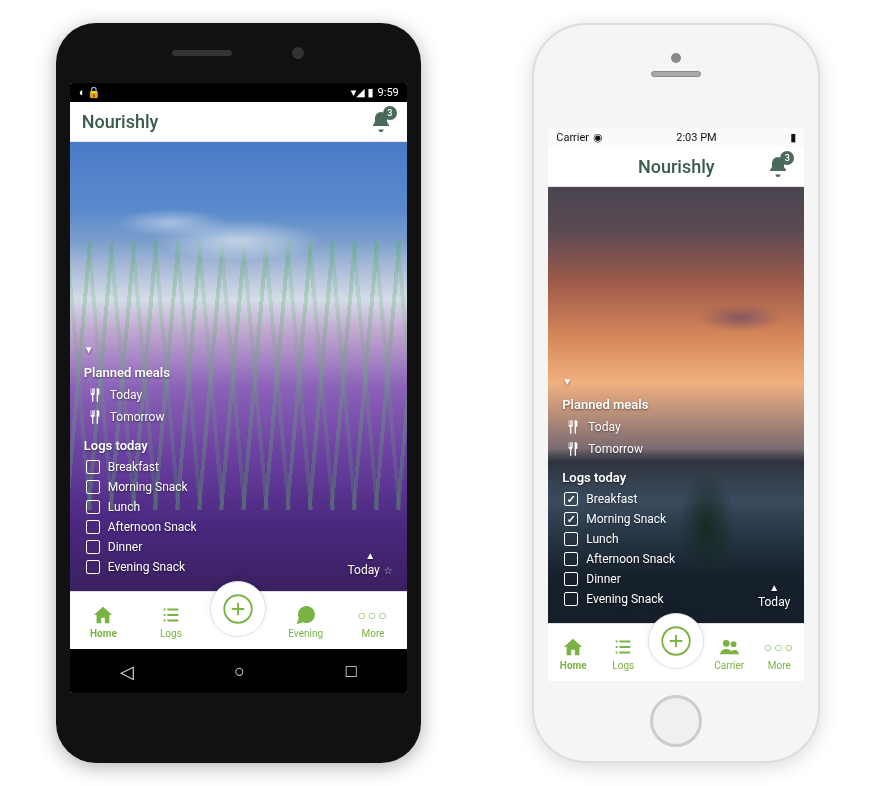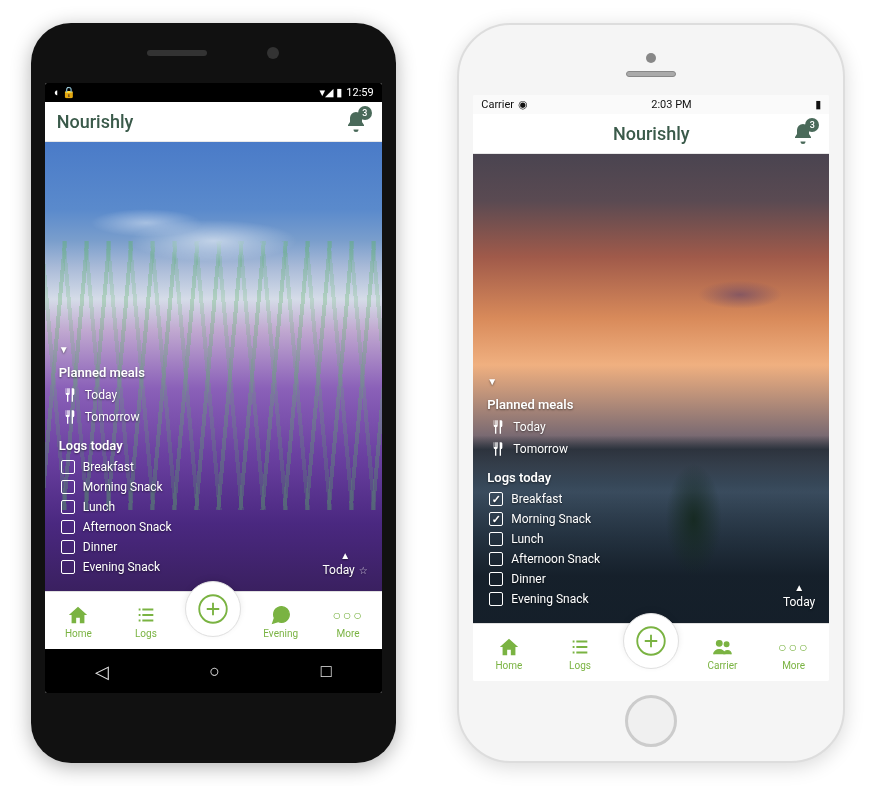--- a/index.html
+++ b/index.html
@@ -20,27 +20,27 @@
     flex-direction: column;
     overflow: hidden;
   }
   .phone.android {
     width: 365px;
     height: 740px;
     background: #111;
     box-shadow: 0 4px 20px rgba(0,0,0,.3);
   }
   .phone.iphone {
-    width: 388px;
+    width: 288px;
     height: 740px;
     background: #f5f5f5;
     border: 2px solid #ddd;
     box-shadow: 0 4px 20px rgba(0,0,0,.15);
     border-radius: 54px;
-    padding: 70px 14px 80px 14px;
+    padding: 103px 14px 80px 14px;
   }
   .android .hw-top {
     position: absolute; top: 24px; left: 0; right: 0;
     display:flex; justify-content:center; align-items:center; gap:60px;
   }
   .android .speaker { width:60px; height:6px; background:#333; border-radius:3px; }
   .android .cam { width:12px; height:12px; background:#333; border-radius:50%; }
   .iphone .hw-top {
     position: absolute; top: 28px; left: 0; right: 0;
     display:flex; flex-direction:column; align-items:center; gap:8px;
@@ -147,21 +147,21 @@
   .today-tab .star { font-size:10px; opacity:.7; }
 
   .tabbar {
     height:58px; background:#fff; display:flex; align-items:center; justify-content:space-around;
     border-top:1px solid #e0e0e0; position:relative; padding-top:2px;
   }
   .tab {
     flex:1; display:flex; flex-direction:column; align-items:center; gap:2px;
     font-size:10px; color:#aaa;
   }
-  .tab.active { color:#7ab342; }
+  .tab.active { color:#7ab342;font-weight:bold; }
   .tab svg, .tab .dots { width:22px; height:22px; fill:currentColor; display:flex; align-items:center; justify-content:center;}
   .fab {
     width:56px; height:56px; background:#fff; border:1px solid #e0e0e0; border-radius:50%;
     display:flex; align-items:center; justify-content:center;
     margin-top:-26px; box-shadow:0 -2px 6px rgba(0,0,0,.08);
   }
   .fab-wrap { flex:1; display:flex; justify-content:center; }
   .fab svg { width:30px; height:30px; stroke:#7ab342; fill:none; stroke-width:1.5;}
   .dots { letter-spacing:2px; font-size:14px; color:#7ab342; }
 </style>
@@ -173,21 +173,21 @@
       <span class="speaker"></span>
       <span class="cam"></span>
     </div>
   <div class="screen">
     <div class="statusbar">
       <div class="left">
           <span>◖ 🔒</span>
         </div>
       <div class="right">
         <span>▾◢ ▮</span>
-        <span>12:59</span>
+        <span>9:59</span>
       </div>
     </div>
 
     <div class="header">
       <span>Nourishly</span>
       <div class="bell">
         <svg viewBox="0 0 24 24">
             <path d="M12 2a6 6 0 00-6 6v4l-2 3v1h16v-1l-2-3V8a6 6 0 00-6-6zm0 20a2.5 2.5 0 002.5-2.5h-5A2.5 2.5 0 0012 22z"></path>
           </svg>
         <span class="badge">3</span>

